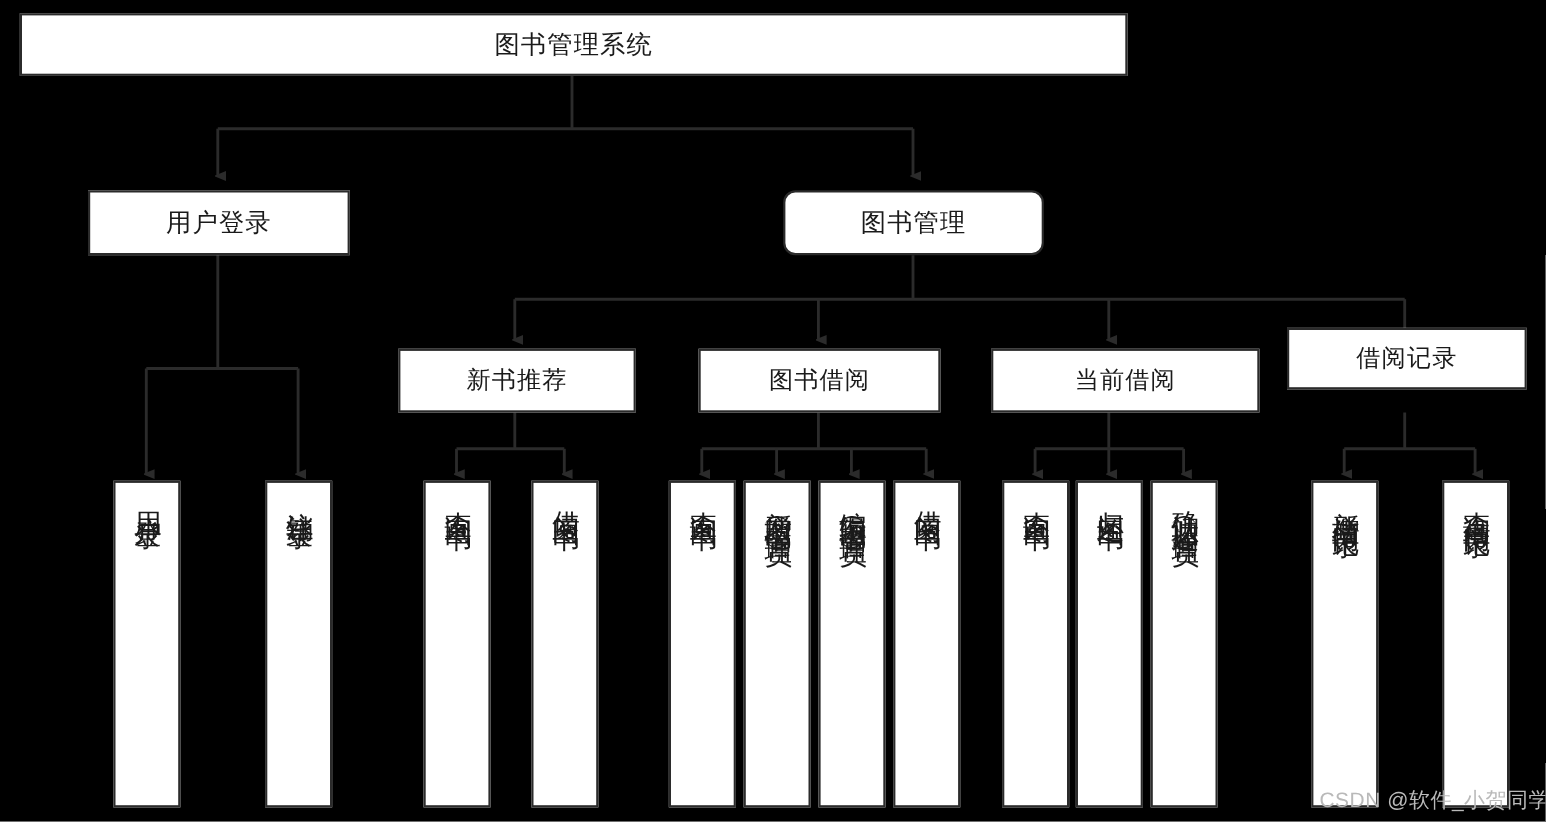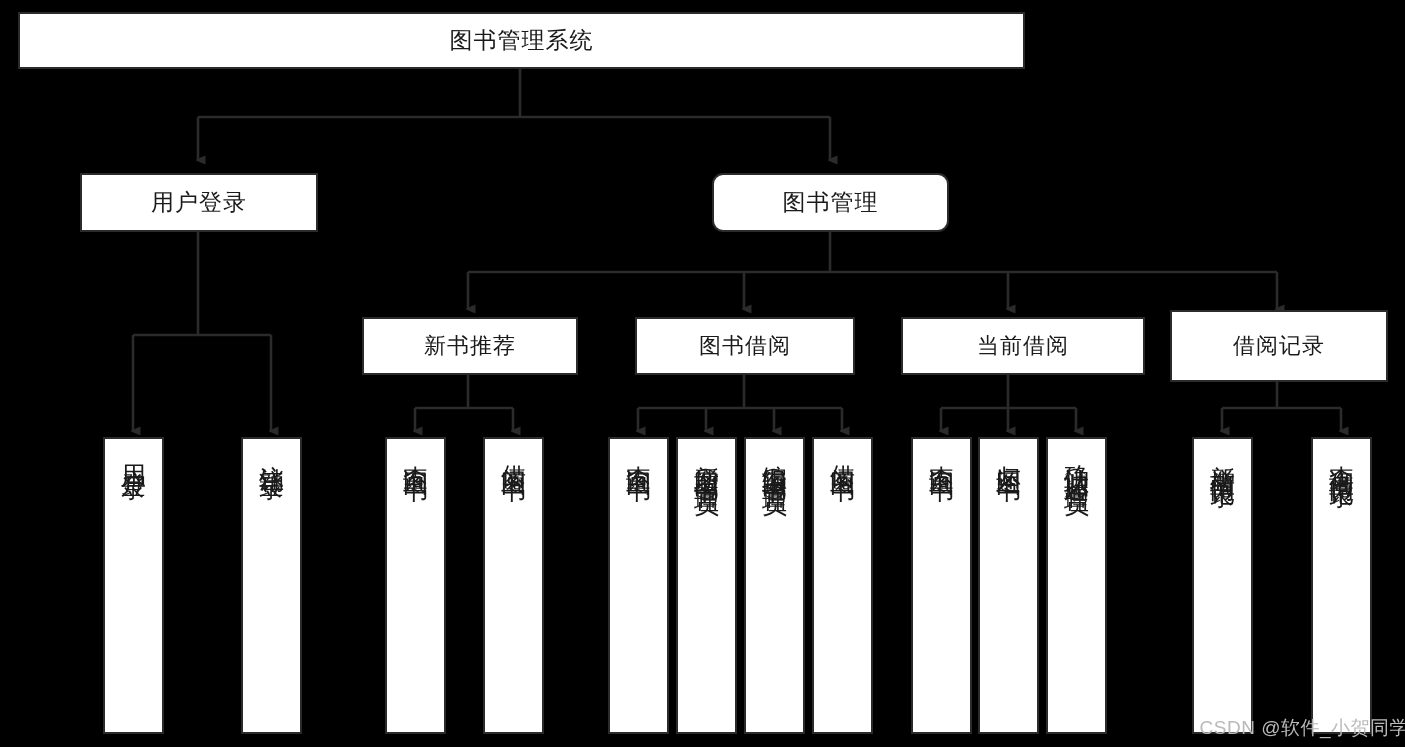--- a/index.html
+++ b/index.html
@@ -139,21 +139,21 @@
 
   <div class="node lvl2" style="left:362px; top:317px; width:216px; height:58px;">
     <span class="label">新书推荐</span>
   </div>
   <div class="node lvl2" style="left:635px; top:317px; width:220px; height:58px;">
     <span class="label">图书借阅</span>
   </div>
   <div class="node lvl2" style="left:901px; top:317px; width:244px; height:58px;">
     <span class="label">当前借阅</span>
   </div>
-  <div class="node lvl2" style="left:1170px; top:310px; width:218px; height:72px;">
+  <div class="node lvl2" style="left:1170px; top:298px; width:218px; height:56px;">
     <span class="label">借阅记录</span>
   </div>
 
   <div class="node leaf" style="left:103px; top:437px; width:61px; height:297px;">
     <span class="label">用户登录</span>
   </div>
   <div class="node leaf" style="left:241px; top:437px; width:61px; height:297px;">
     <span class="label">注销登录</span>
   </div>
 

